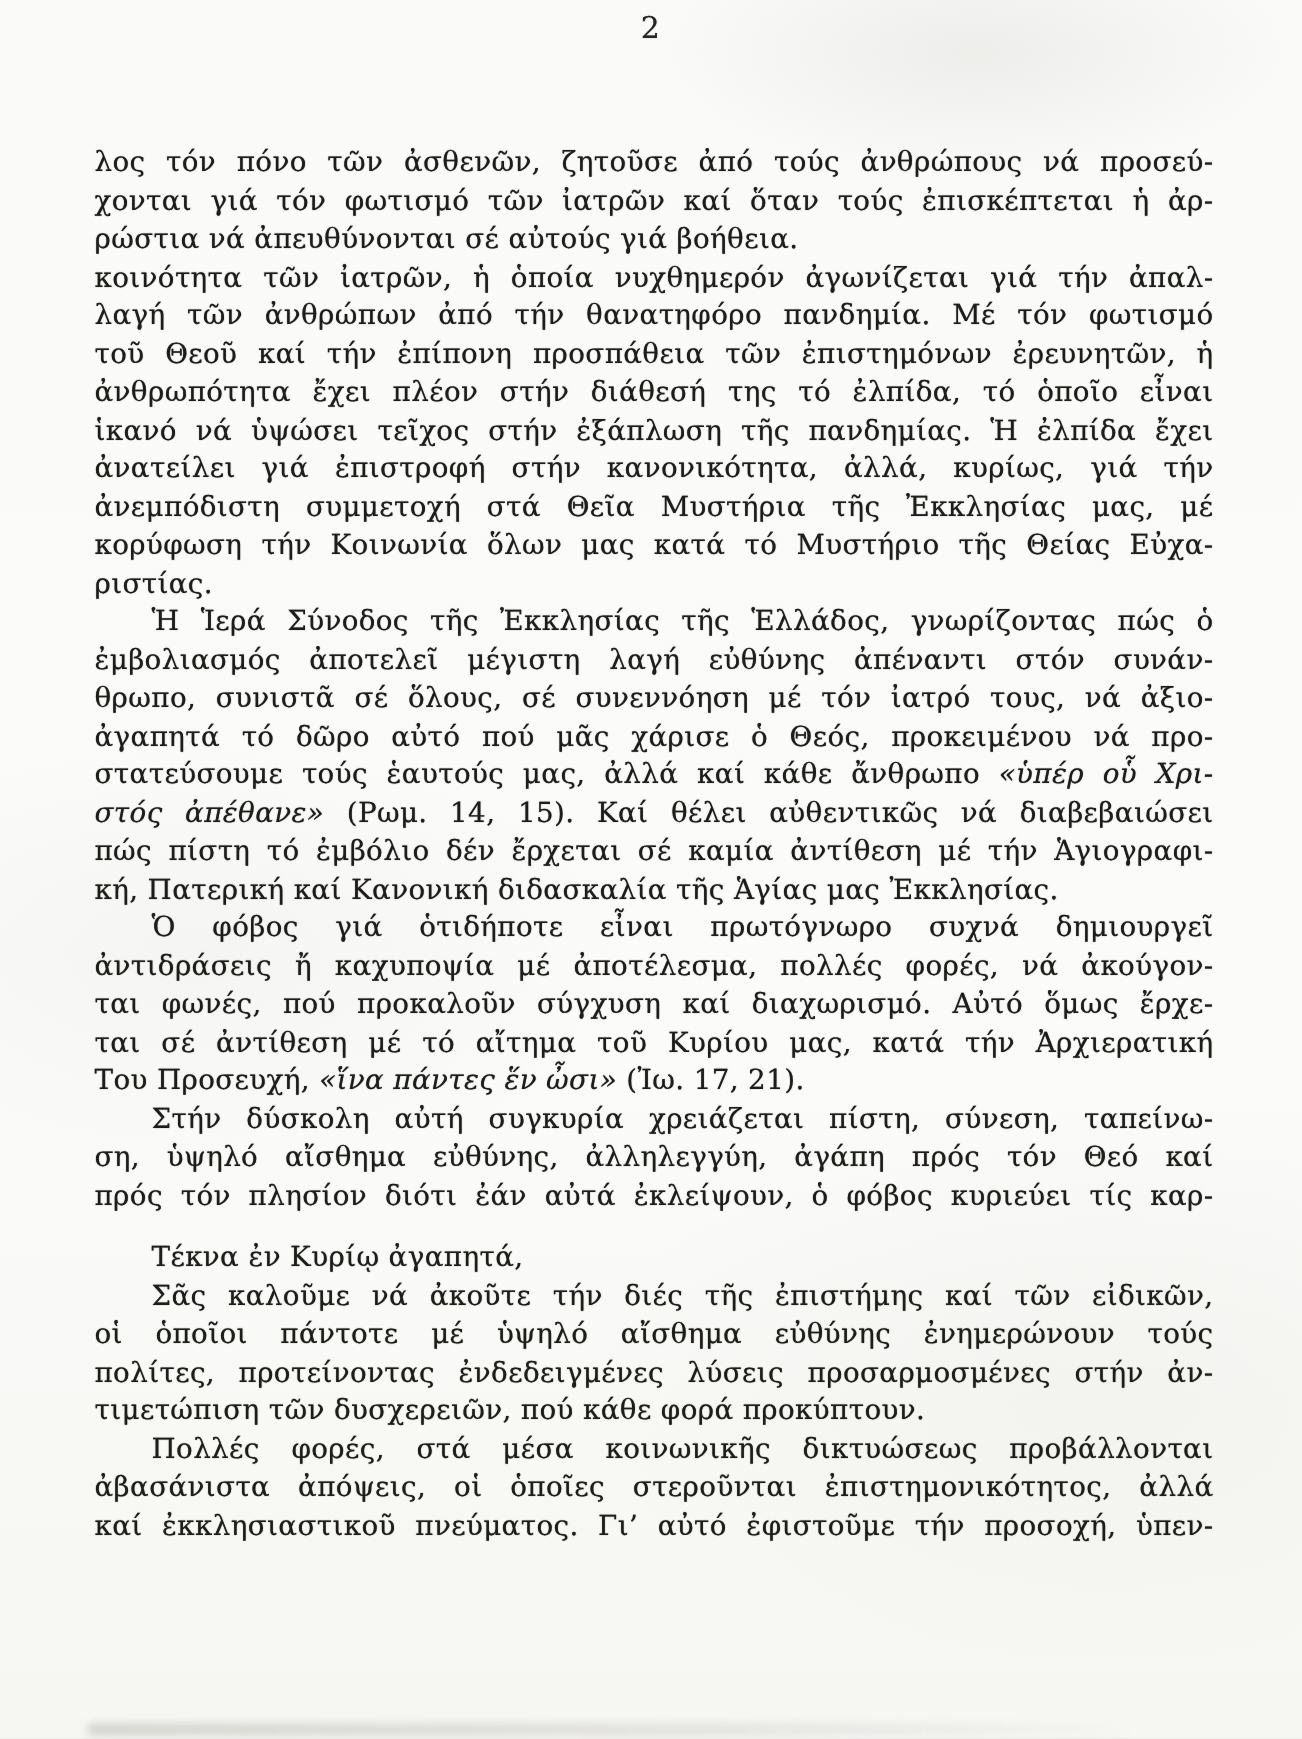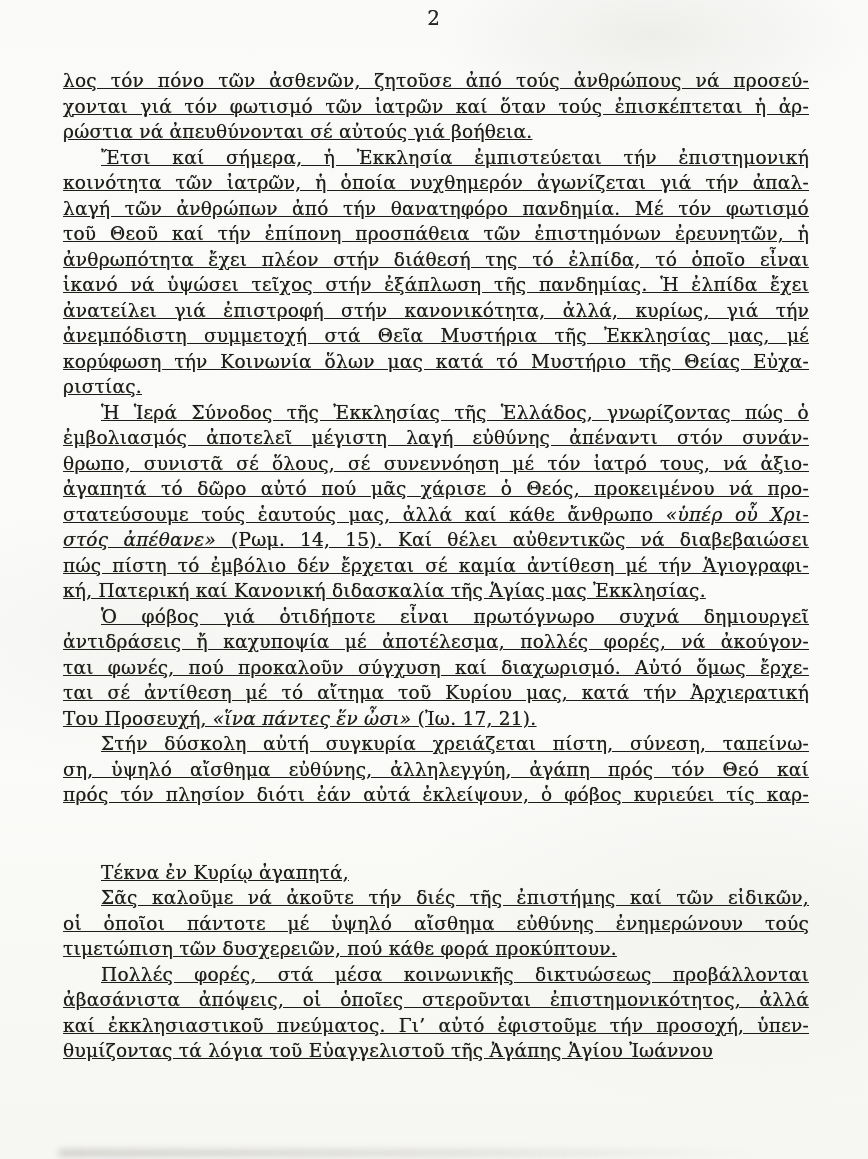--- a/index.html
+++ b/index.html
@@ -28,30 +28,29 @@
     width: 100%;
     text-align: center;
     font-size: 20px;
     letter-spacing: 1px;
     color: #262523;
     text-shadow: 0 0 0.6px rgba(40,40,40,0.65);
   }
   .text-block {
     position: absolute;
     left: 63px;
-    top: 68px;
+    top: 96px;
     width: 746px;
     font-size: 18.5px;
     line-height: 25.5px;
     letter-spacing: 0.25px;
     text-shadow: 0 0 0.7px rgba(35,33,30,0.75);
-    text-decoration: underline;
   }
   .paragraph { margin: 0; }
-  .paragraph.gap-before { margin-top: 52px; }
+  .paragraph.gap-before { margin-top: 16px; }
   .line {
     text-align: justify;
     text-align-last: justify;
     white-space: nowrap;
   }
   .line.last {
     text-align-last: left;
   }
   .line .seg-italic { font-style: italic; }
   .line .seg-normal { font-style: normal; }
@@ -74,21 +73,20 @@
   <div class="page-number">2</div>
 
   <div class="text-block">
 
   <div class="paragraph">
         <div class="line first"><span class="seg-normal">λος τόν πόνο τῶν ἀσθενῶν, ζητοῦσε ἀπό τούς ἀνθρώπους νά προσεύ-</span></div>
         <div class="line"><span class="seg-normal">χονται γιά τόν φωτισμό τῶν ἰατρῶν καί ὅταν τούς ἐπισκέπτεται ἡ ἀρ-</span></div>
         <div class="line last"><span class="seg-normal">ρώστια νά ἀπευθύνονται σέ αὐτούς γιά βοήθεια.</span></div>
       </div>
       <div class="paragraph">
-        <div class="line first indented"><span class="seg-normal">Ἔτσι καί σήμερα, ἡ Ἐκκλησία ἐμπιστεύεται τήν ἐπιστημονική</span></div>
         <div class="line"><span class="seg-normal">κοινότητα τῶν ἰατρῶν, ἡ ὁποία νυχθημερόν ἀγωνίζεται γιά τήν ἀπαλ-</span></div>
         <div class="line"><span class="seg-normal">λαγή τῶν ἀνθρώπων ἀπό τήν θανατηφόρο πανδημία. Μέ τόν φωτισμό</span></div>
         <div class="line"><span class="seg-normal">τοῦ Θεοῦ καί τήν ἐπίπονη προσπάθεια τῶν ἐπιστημόνων ἐρευνητῶν, ἡ</span></div>
         <div class="line"><span class="seg-normal">ἀνθρωπότητα ἔχει πλέον στήν διάθεσή της τό ἐλπίδα, τό ὁποῖο εἶναι</span></div>
         <div class="line"><span class="seg-normal">ἱκανό νά ὑψώσει τεῖχος στήν ἐξάπλωση τῆς πανδημίας. Ἡ ἐλπίδα ἔχει</span></div>
         <div class="line"><span class="seg-normal">ἀνατείλει γιά ἐπιστροφή στήν κανονικότητα, ἀλλά, κυρίως, γιά τήν</span></div>
         <div class="line"><span class="seg-normal">ἀνεμπόδιστη συμμετοχή στά Θεῖα Μυστήρια τῆς Ἐκκλησίας μας, μέ</span></div>
         <div class="line"><span class="seg-normal">κορύφωση τήν Κοινωνία ὅλων μας κατά τό Μυστήριο τῆς Θείας Εὐχα-</span></div>
         <div class="line last"><span class="seg-normal">ριστίας.</span></div>
       </div>
@@ -113,24 +111,24 @@
         <div class="line first indented"><span class="seg-normal">Στήν δύσκολη αὐτή συγκυρία χρειάζεται πίστη, σύνεση, ταπείνω-</span></div>
         <div class="line"><span class="seg-normal">ση, ὑψηλό αἴσθημα εὐθύνης, ἀλληλεγγύη, ἀγάπη πρός τόν Θεό καί</span></div>
         <div class="line"><span class="seg-normal">πρός τόν πλησίον διότι ἐάν αὐτά ἐκλείψουν, ὁ φόβος κυριεύει τίς καρ-</span></div>
       </div>
       <div class="paragraph gap-before">
         <div class="line first last indented"><span class="seg-normal">Τέκνα ἐν Κυρίῳ ἀγαπητά,</span></div>
       </div>
       <div class="paragraph">
         <div class="line first indented"><span class="seg-normal">Σᾶς καλοῦμε νά ἀκοῦτε τήν διές τῆς ἐπιστήμης καί τῶν εἰδικῶν,</span></div>
         <div class="line"><span class="seg-normal">οἱ ὁποῖοι πάντοτε μέ ὑψηλό αἴσθημα εὐθύνης ἐνημερώνουν τούς</span></div>
+        <div class="line"><span class="seg-normal">πολίτες, προτείνοντας ἐνδεδειγμένες λύσεις προσαρμοσμένες στήν ἀν-</span></div>
         <div class="line last"><span class="seg-normal">τιμετώπιση τῶν δυσχερειῶν, πού κάθε φορά προκύπτουν.</span></div>
       </div>
       <div class="paragraph">
         <div class="line first indented"><span class="seg-normal">Πολλές φορές, στά μέσα κοινωνικῆς δικτυώσεως προβάλλονται</span></div>
         <div class="line"><span class="seg-normal">ἀβασάνιστα ἀπόψεις, οἱ ὁποῖες στεροῦνται ἐπιστημονικότητος, ἀλλά</span></div>
         <div class="line"><span class="seg-normal">καί ἐκκλησιαστικοῦ πνεύματος. Γι’ αὐτό ἐφιστοῦμε τήν προσοχή, ὑπεν-</span></div>
-        <div class="line last"><span class="seg-normal">θυμίζοντας τά λόγια τοῦ Εὐαγγελιστοῦ τῆς Ἀγάπης Ἁγίου Ἰωάννου</span></div>
       </div>
     </div>
 
   <div class="bottom-smudge"></div>
 </div>
 
 </body></html>

